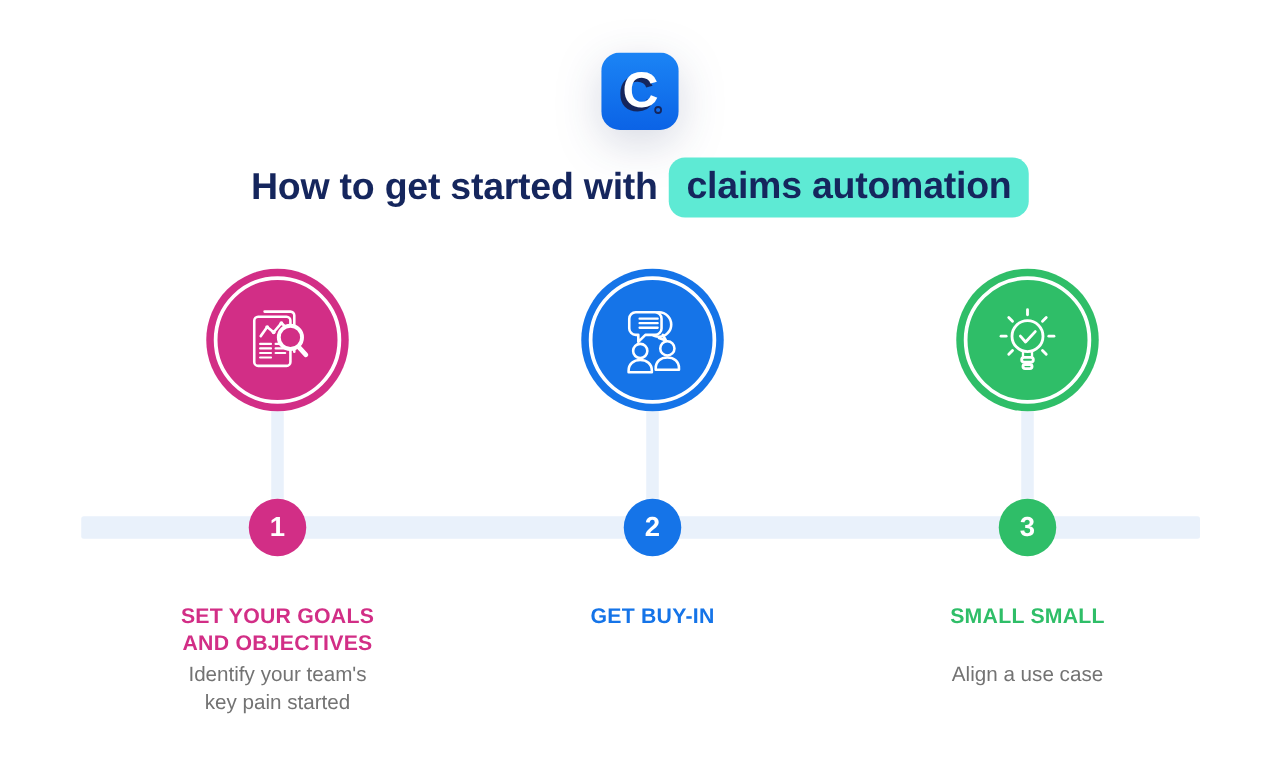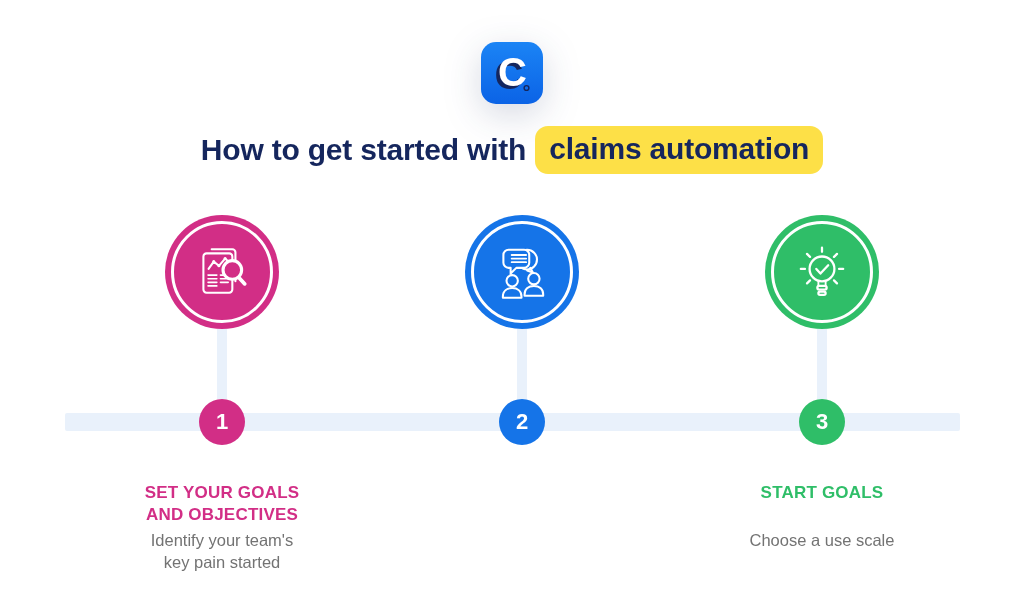--- a/index.html
+++ b/index.html
@@ -8,21 +8,21 @@
 
   
   .logo{position:absolute;left:481px;top:42px;width:62px;height:62px;
         filter:drop-shadow(0 10px 18px rgba(21,38,93,0.18));}
 
   
   .title-row{position:absolute;left:0;top:126px;width:1024px;height:48px;
              display:flex;align-items:center;justify-content:center;}
   .title-prefix{color:#15265d;font-size:30px;font-weight:700;letter-spacing:-0.2px;}
   .title-highlight{margin-left:9px;color:#15265d;font-size:30px;font-weight:700;letter-spacing:-0.2px;
-                   background:#fde047;padding:6px 14px 8px 14px;border-radius:13px;}
+                   background:#5eead4;padding:6px 14px 8px 14px;border-radius:13px;}
 
   
   .timeline-band{position:absolute;left:65px;top:413px;width:895px;height:18px;
                  background:#e9f1fb;border-radius:2px;z-index:1;}
 
   
   .step{position:absolute;top:215px;width:240px;display:flex;flex-direction:column;align-items:center;z-index:2;}
   .step-0{left:102px;} .step-1{left:402px;} .step-2{left:702px;}
 
   .big-circle{position:relative;width:114px;height:114px;border-radius:50%;
@@ -116,20 +116,23 @@
           <line x1="20" y1="20.5" x2="34" y2="20.5"></line>
         </g>
         <circle cx="20.5" cy="38.5" r="5.5"></circle>
         <path d="M11.5 55 v-1.2 c0 -5.4 4 -8.3 9 -8.3 s9 2.9 9 8.3 V55 z"></path>
         <circle cx="41.5" cy="36.5" r="5.5"></circle>
         <path d="M32.5 53 v-1.2 c0 -5.4 4 -8.3 9 -8.3 s9 2.9 9 8.3 V53 z"></path>
       </svg>
     </div>
     <div class="connector"></div>
     <div class="num-badge">2</div>
+    <div class="step-title">
+      <span class="l">GET BUY-IN</span>
+    </div>
   </div>
 
   <div class="step step-2" style="--step-color: #2fbe68;">
     <div class="big-circle">
       <svg width="62" height="62" viewBox="0 0 60 60" fill="none" stroke="#ffffff" stroke-width="2.2" stroke-linecap="round" stroke-linejoin="round">
         <circle cx="30" cy="27" r="12"></circle>
         <polyline points="24.5,27 28.5,31.5 36,23.5"></polyline>
         <rect x="25.5" y="43.5" width="9" height="3.6" rx="1.8"></rect>
         <rect x="26.5" y="49" width="7" height="3.2" rx="1.6"></rect>
         <line x1="26.5" y1="39" x2="26.5" y2="43.5" stroke-width="1.8"></line>
@@ -139,20 +142,20 @@
         <line x1="44.5" y1="12.5" x2="41.6" y2="15.4"></line>
         <line x1="9.5" y1="27" x2="13.5" y2="27"></line>
         <line x1="46.5" y1="27" x2="50.5" y2="27"></line>
         <line x1="15.5" y1="41" x2="18.4" y2="38.1"></line>
         <line x1="44.5" y1="41" x2="41.6" y2="38.1"></line>
       </svg>
     </div>
     <div class="connector"></div>
     <div class="num-badge">3</div>
     <div class="step-title">
-      <span class="l">START GOALS</span>
+      <span class="l">SMALL SMALL</span>
     </div>
     <div class="step-desc">
-      <span class="l">Choose a use scale</span>
+      <span class="l">Align a use case</span>
     </div>
   </div>
 
 </div>
 
 </body></html>

